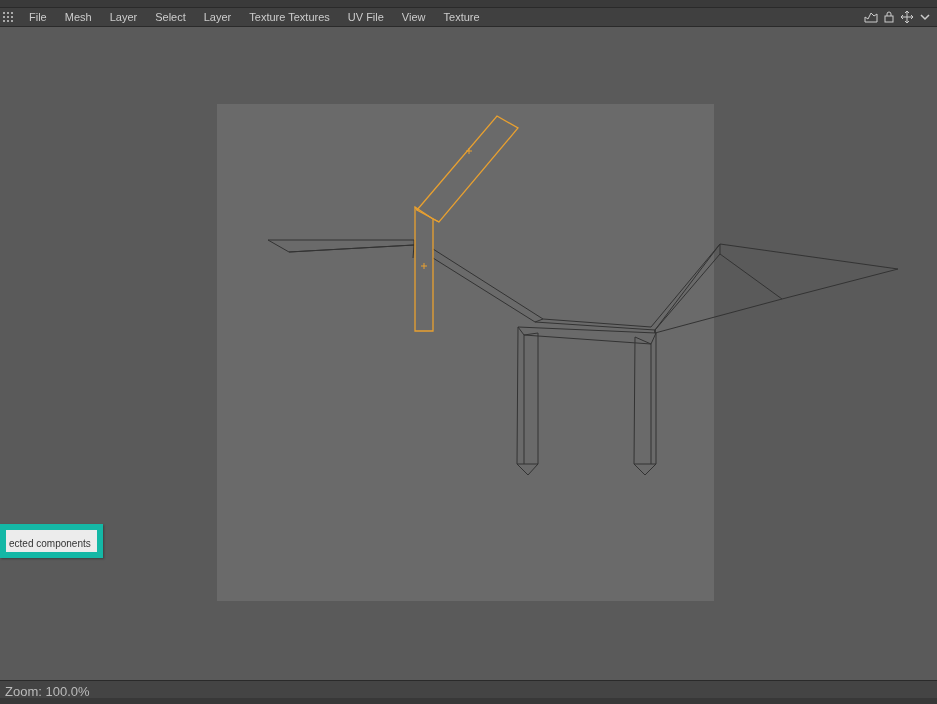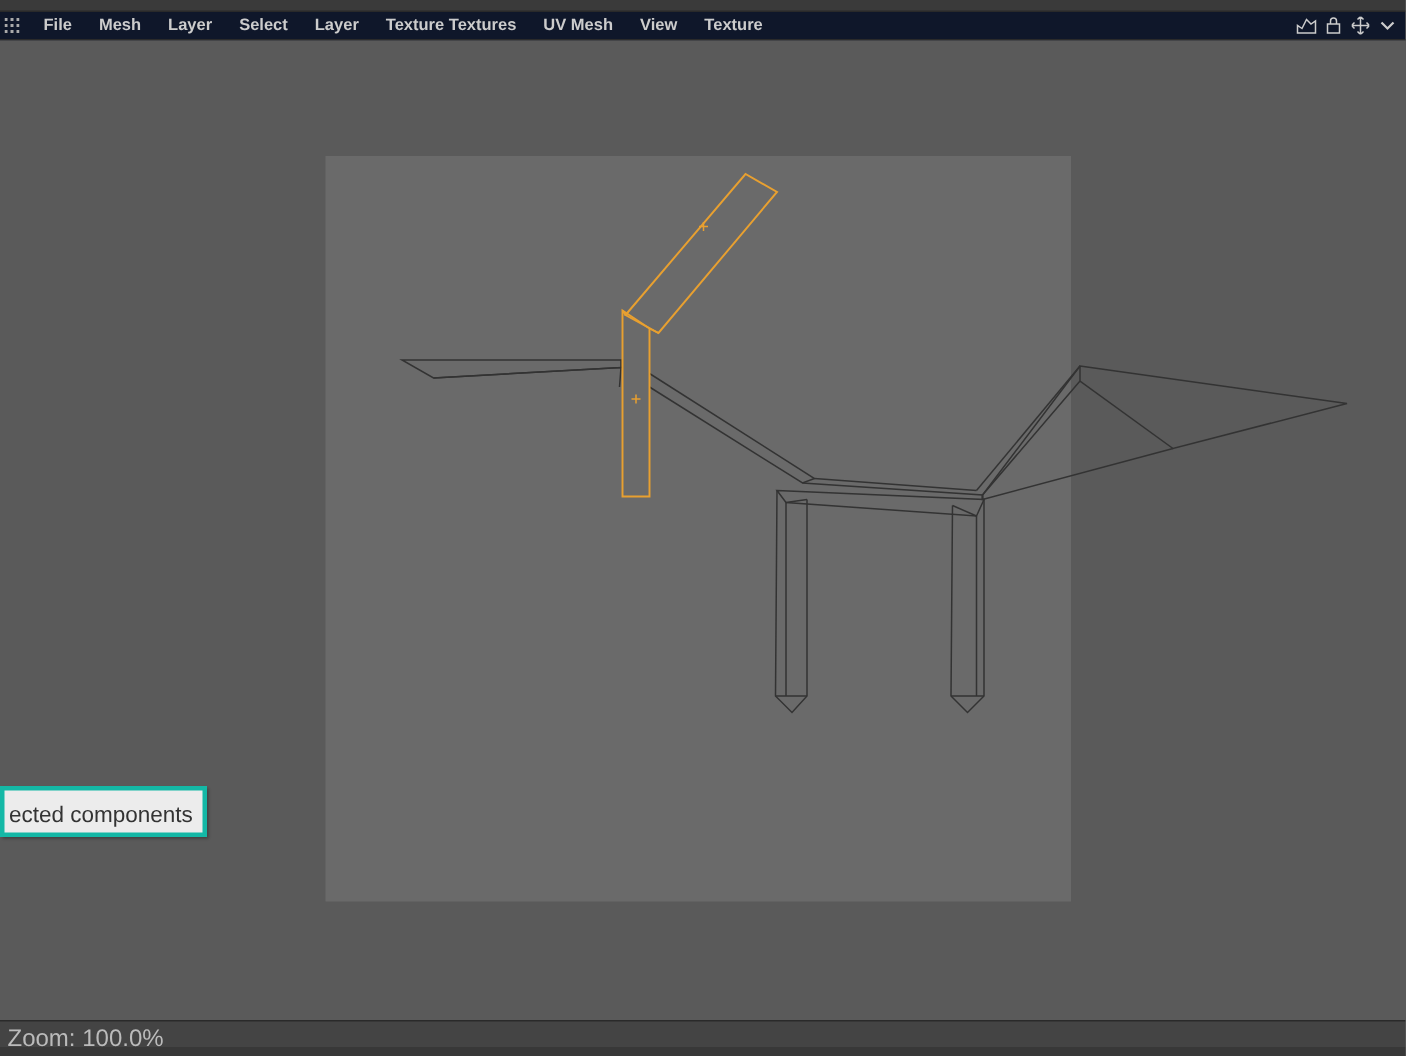--- a/index.html
+++ b/index.html
@@ -20,25 +20,24 @@
     .titlebar {
       height: 8px;
       background: #3a3a3a;
       width: 100%;
       border-bottom: 1px solid #2a2a2a;
     }
     .menubar {
       display: flex;
       align-items: center;
       height: 19px;
-      background: #0f172a;
+      background: #404040;
       border-bottom: 1px solid #2a2a2a;
       padding-left: 2px;
       position: relative;
-      font-weight: bold;
     }
     .menu-icon {
       width: 12px;
       height: 12px;
       margin-right: 6px;
       display: flex;
       align-items: center;
       justify-content: center;
     }
     .menu-icon svg {
@@ -90,41 +89,41 @@
       width: 937px;
       height: 653px;
       pointer-events: none;
     }
     .tooltip {
       position: absolute;
       left: 0;
       top: 524px;
       background: #ececec;
       color: #333333;
-      border: 3px solid #14b8a6;
+      border: 6px solid #14b8a6;
       padding: 8px 6px 3px 3px;
-      font-size: 15px;
+      font-size: 10px;
       box-shadow: 1px 1px 2px rgba(0,0,0,0.3);
     }
     .statusbar {
       position: absolute;
       bottom: 0;
       left: 0;
       right: 0;
       height: 24px;
       background: #444444;
       border-top: 1px solid #2a2a2a;
       display: flex;
       align-items: flex-start;
       padding: 0;
     }
     .status-zoom {
       padding: 3px 5px;
       color: #bbbbbb;
-      font-size: 16px;
+      font-size: 13px;
     }
     .status-bottom {
       position: absolute;
       bottom: 0;
       left: 0;
       right: 0;
       height: 6px;
       background: #383838;
     }
   </style>
@@ -146,21 +145,21 @@
       <rect x="4" y="8" width="2" height="2" fill="#aaa"></rect>
       <rect x="8" y="8" width="2" height="2" fill="#aaa"></rect>
     </svg>
   </span>
   <span class="menu-item">File</span>
   <span class="menu-item">Mesh</span>
   <span class="menu-item">Layer</span>
   <span class="menu-item">Select</span>
   <span class="menu-item">Layer</span>
   <span class="menu-item">Texture Textures</span>
-  <span class="menu-item">UV Mesh</span>
+  <span class="menu-item">UV File</span>
   <span class="menu-item">View</span>
   <span class="menu-item">Texture</span>
 
   <div class="menubar-right">
     <span class="icon-btn">
       <svg width="14" height="12" viewBox="0 0 14 12">
         <path d="M1 11 L1 6 L4 8 L7 2 L10 5 L13 3 L13 11 Z" fill="none" stroke="#ccc" stroke-width="1"></path>
       </svg>
     </span>
     <span class="icon-btn">

